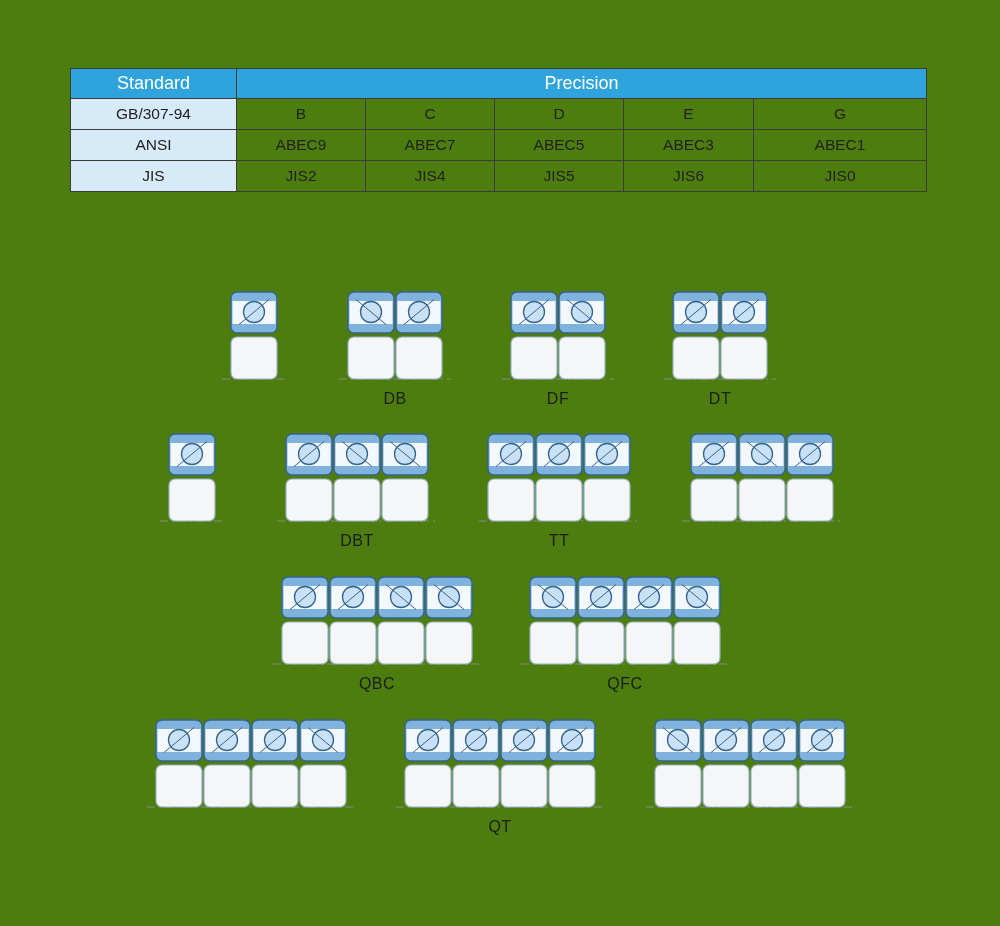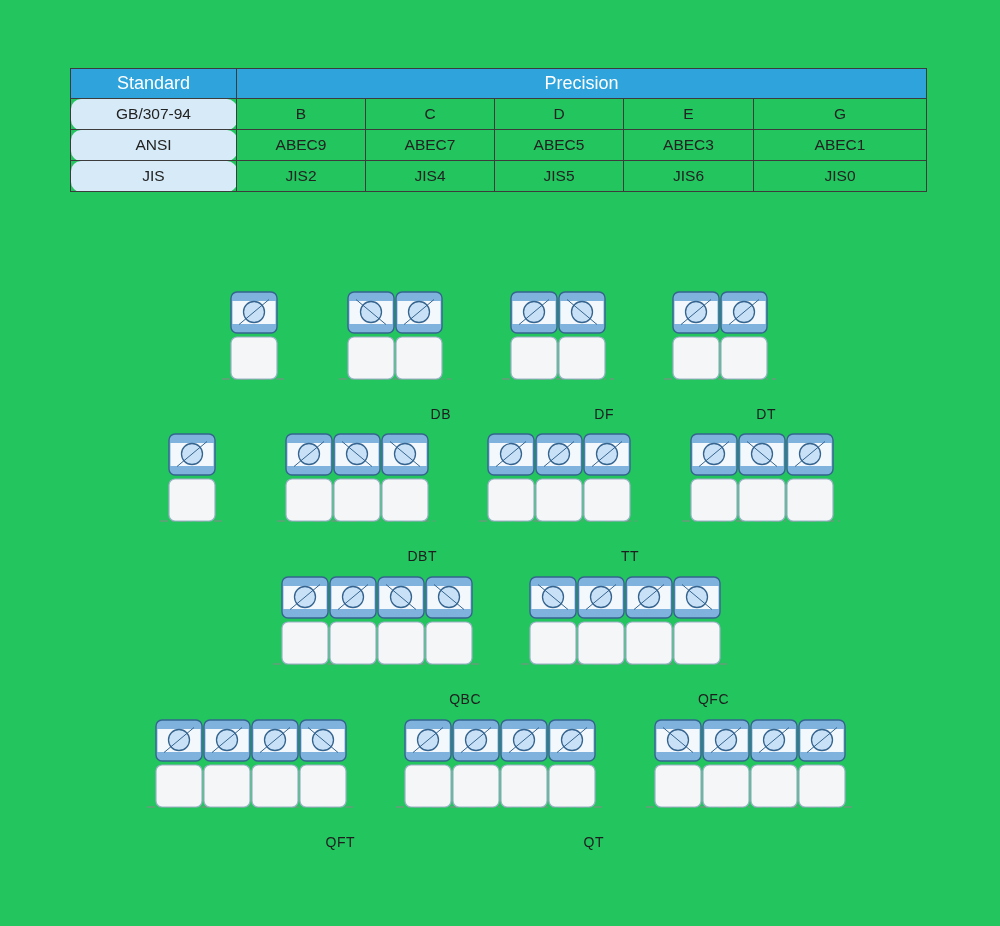--- a/index.html
+++ b/index.html
@@ -2,46 +2,46 @@
 <html><head>
 <meta charset="utf-8">
 <style>
   * { margin: 0; padding: 0; box-sizing: border-box; }
   html, body { background: #ffffff; }
   body {
     width: 1000px; height: 926px;
     position: relative; overflow: hidden;
     font-family: "Liberation Sans", sans-serif;
   }
-  .canvas { position: absolute; inset: 0; background: #22c55e; }
+  .canvas { position: absolute; inset: 0; background: #4d7c0f; }
 
   
   .spec-table {
     position: absolute; left: 70px; top: 68px; width: 856px;
     border-collapse: collapse; table-layout: fixed;
   }
   .spec-table th, .spec-table td {
     border: 1px solid #3c3c3c;
     text-align: center; vertical-align: middle;
     font-weight: normal; color: #222222;
     font-size: 15.5px; height: 31px; padding: 2px 4px;
     white-space: nowrap; overflow: hidden;
   }
   .spec-table thead th {
     background: #2ea3dc; color: #ffffff;
     font-size: 18px; height: 30px;
   }
-  .spec-table td.rowhead { background: #d6eaf7; border-radius: 10px; }
+  .spec-table td.rowhead { background: #d6eaf7; }
 
   
   .bearing-group { position: absolute; }
   .bearing-group svg { display: block; }
   .bearing-label {
-    text-align: right; font-size: 14px; color: #1d1d1f;
-    margin-top: 23px; letter-spacing: 0.5px;
+    text-align: center; font-size: 16px; color: #1d1d1f;
+    margin-top: 7px; letter-spacing: 0.5px;
   }
 </style>
 </head>
 <body>
 
 <div class="canvas">
 
   <table class="spec-table">
     <colgroup>
       <col style="width:166px">
@@ -287,21 +287,20 @@
           <rect x="106.5" y="10" width="43" height="23" fill="#f3f8fd"></rect>
           <circle cx="128" cy="21" r="10.5" fill="#c9e1f6" stroke="#35648f" stroke-width="1.3"></circle>
           <line x1="113" y1="33.5" x2="143" y2="8.5" stroke="#35648f" stroke-width="1"></line>
           <rect x="105" y="46" width="46" height="42" rx="6" fill="#f4f6f8" stroke="#9ab2c6" stroke-width="1.2"></rect>
           <rect x="153" y="1" width="46" height="41" rx="6" fill="#7fb2dd" stroke="#35648f" stroke-width="1.4"></rect>
           <rect x="154.5" y="10" width="43" height="23" fill="#f3f8fd"></rect>
           <circle cx="176" cy="21" r="10.5" fill="#c9e1f6" stroke="#35648f" stroke-width="1.3"></circle>
           <line x1="161" y1="8.5" x2="191" y2="33.5" stroke="#35648f" stroke-width="1"></line>
           <rect x="153" y="46" width="46" height="42" rx="6" fill="#f4f6f8" stroke="#9ab2c6" stroke-width="1.2"></rect>
         </svg>
-        <div class="bearing-label">QFT</div>
       </div>
       <div class="bearing-group" style="left: 396px; top: 719px; width: 208px;">
         <svg width="208" height="92" viewBox="0 0 208 92">
           <line x1="0" y1="88" x2="208" y2="88" stroke="#8a8a8a" stroke-width="1.2" stroke-dasharray="8 4 2 4"></line>
           <rect x="9" y="1" width="46" height="41" rx="6" fill="#7fb2dd" stroke="#35648f" stroke-width="1.4"></rect>
           <rect x="10.5" y="10" width="43" height="23" fill="#f3f8fd"></rect>
           <circle cx="32" cy="21" r="10.5" fill="#c9e1f6" stroke="#35648f" stroke-width="1.3"></circle>
           <line x1="17" y1="33.5" x2="47" y2="8.5" stroke="#35648f" stroke-width="1"></line>
           <rect x="9" y="46" width="46" height="42" rx="6" fill="#f4f6f8" stroke="#9ab2c6" stroke-width="1.2"></rect>
           <rect x="57" y="1" width="46" height="41" rx="6" fill="#7fb2dd" stroke="#35648f" stroke-width="1.4"></rect>

